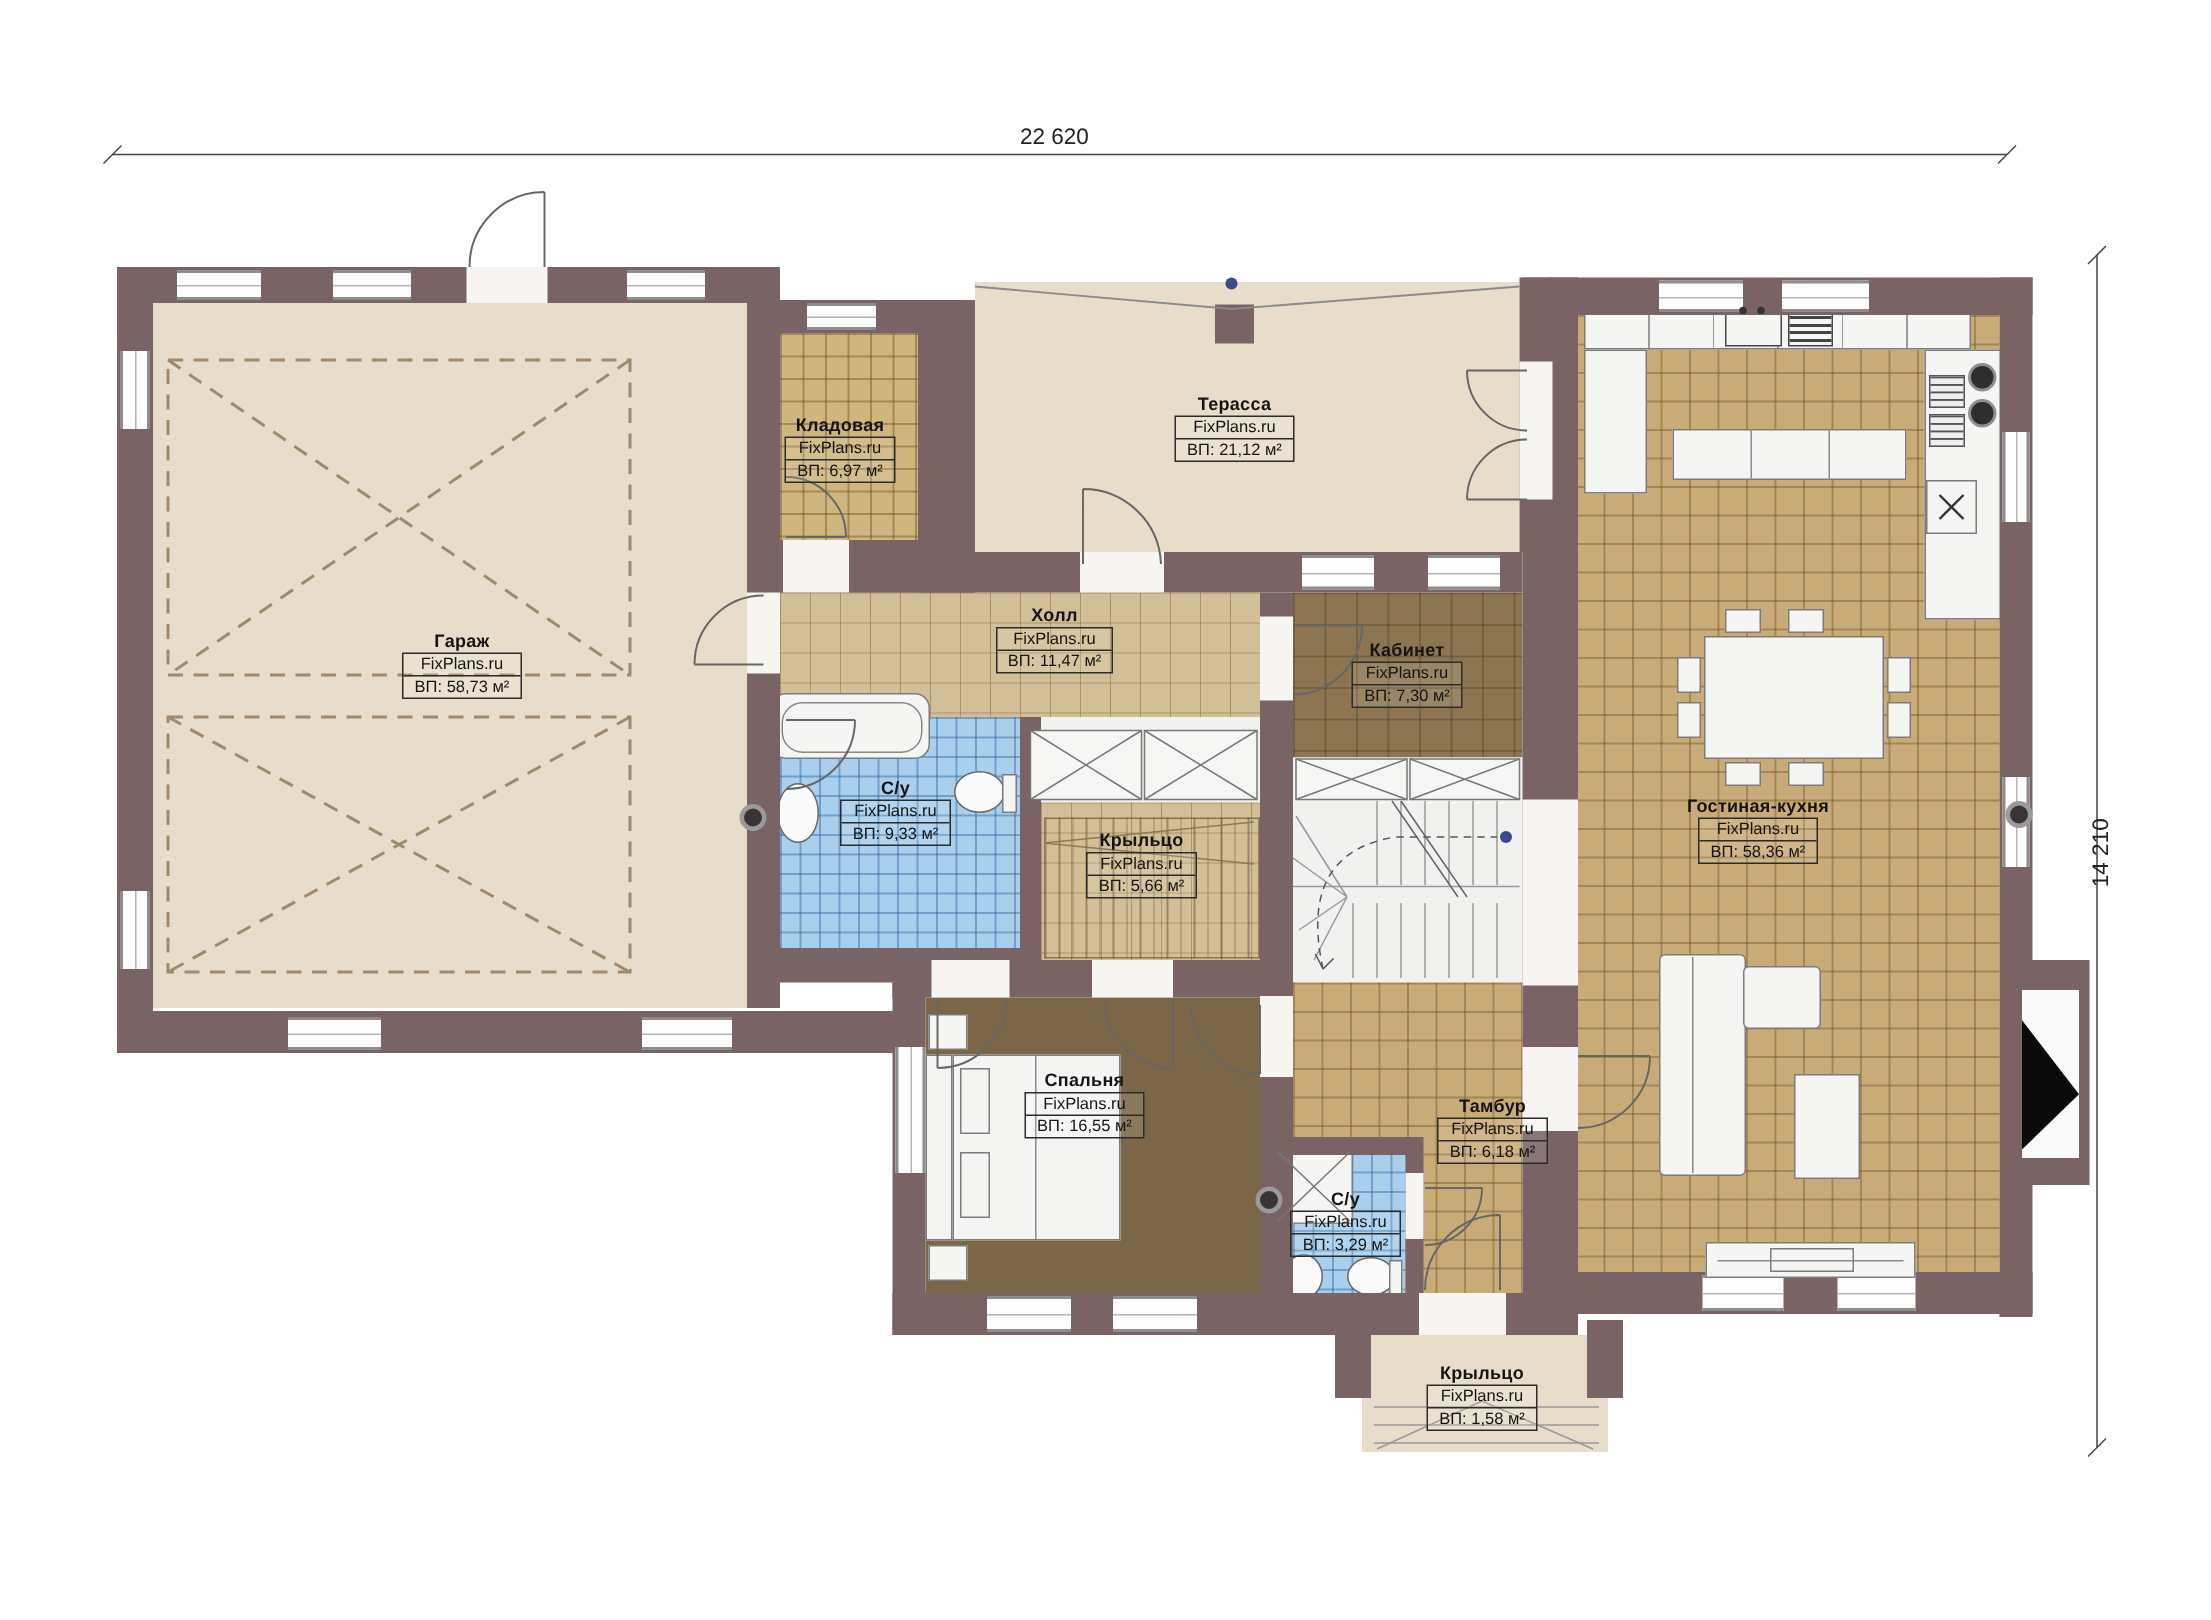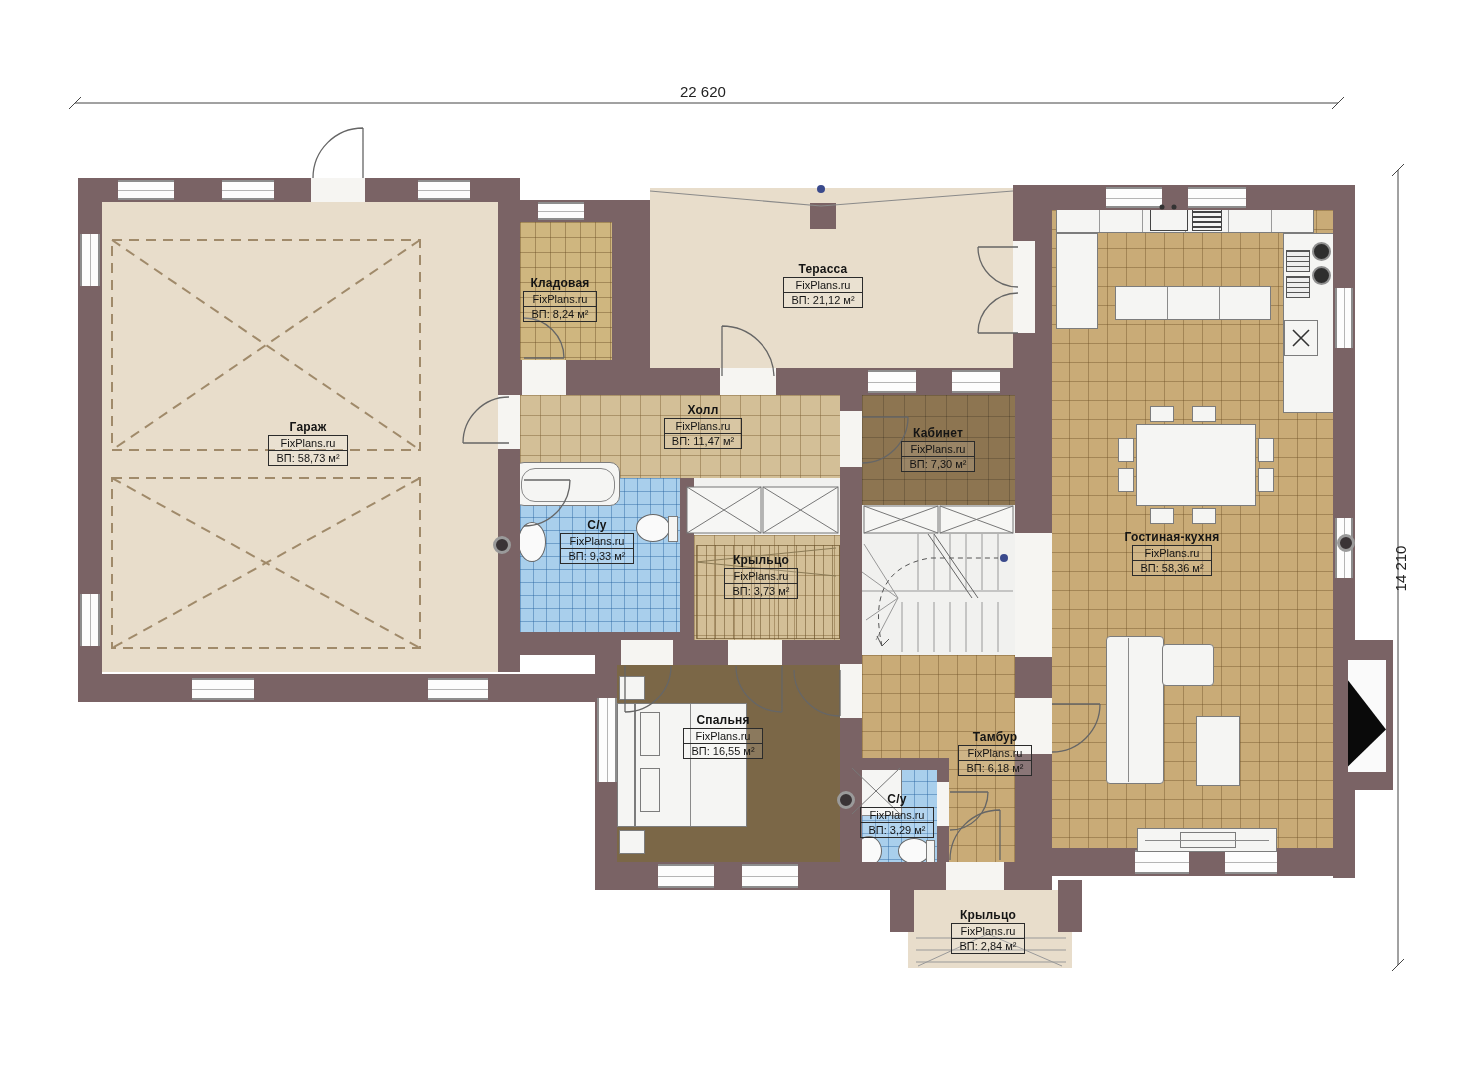--- a/index.html
+++ b/index.html
@@ -287,21 +287,21 @@
     <div class="rname">Гараж</div>
     <div class="rbox">
       <div class="site">FixPlans.ru</div>
       <div class="area">ВП: 58,73 м²</div>
     </div>
   </div>
   <div class="room-label" style="left:510px;top:276px;width:100px;">
     <div class="rname">Кладовая</div>
     <div class="rbox">
       <div class="site">FixPlans.ru</div>
-      <div class="area">ВП: 8,24 м²</div>
+      <div class="area">ВП: 6,97 м²</div>
     </div>
   </div>
   <div class="room-label" style="left:773px;top:262px;width:100px;">
     <div class="rname">Терасса</div>
     <div class="rbox">
       <div class="site">FixPlans.ru</div>
       <div class="area">ВП: 21,12 м²</div>
     </div>
   </div>
   <div class="room-label" style="left:653px;top:403px;width:100px;">
@@ -322,21 +322,21 @@
     <div class="rname">С/у</div>
     <div class="rbox">
       <div class="site">FixPlans.ru</div>
       <div class="area">ВП: 9,33 м²</div>
     </div>
   </div>
   <div class="room-label" style="left:711px;top:553px;width:100px;">
     <div class="rname">Крыльцо</div>
     <div class="rbox">
       <div class="site">FixPlans.ru</div>
-      <div class="area">ВП: 3,73 м²</div>
+      <div class="area">ВП: 5,66 м²</div>
     </div>
   </div>
   <div class="room-label" style="left:1107px;top:530px;width:130px;">
     <div class="rname">Гостиная-кухня</div>
     <div class="rbox">
       <div class="site">FixPlans.ru</div>
       <div class="area">ВП: 58,36 м²</div>
     </div>
   </div>
   <div class="room-label" style="left:673px;top:713px;width:100px;justify-content:space-between;">
@@ -357,17 +357,17 @@
     <div class="rname">С/у</div>
     <div class="rbox">
       <div class="site">FixPlans.ru</div>
       <div class="area">ВП: 3,29 м²</div>
     </div>
   </div>
   <div class="room-label" style="left:938px;top:908px;width:100px;">
     <div class="rname">Крыльцо</div>
     <div class="rbox">
       <div class="site">FixPlans.ru</div>
-      <div class="area">ВП: 2,84 м²</div>
+      <div class="area">ВП: 1,58 м²</div>
     </div>
   </div>
 
 </div>
 
 </body></html>

